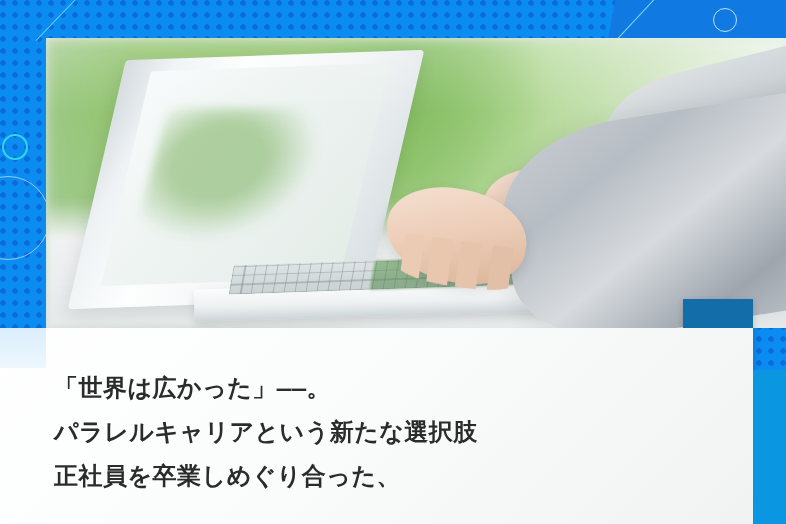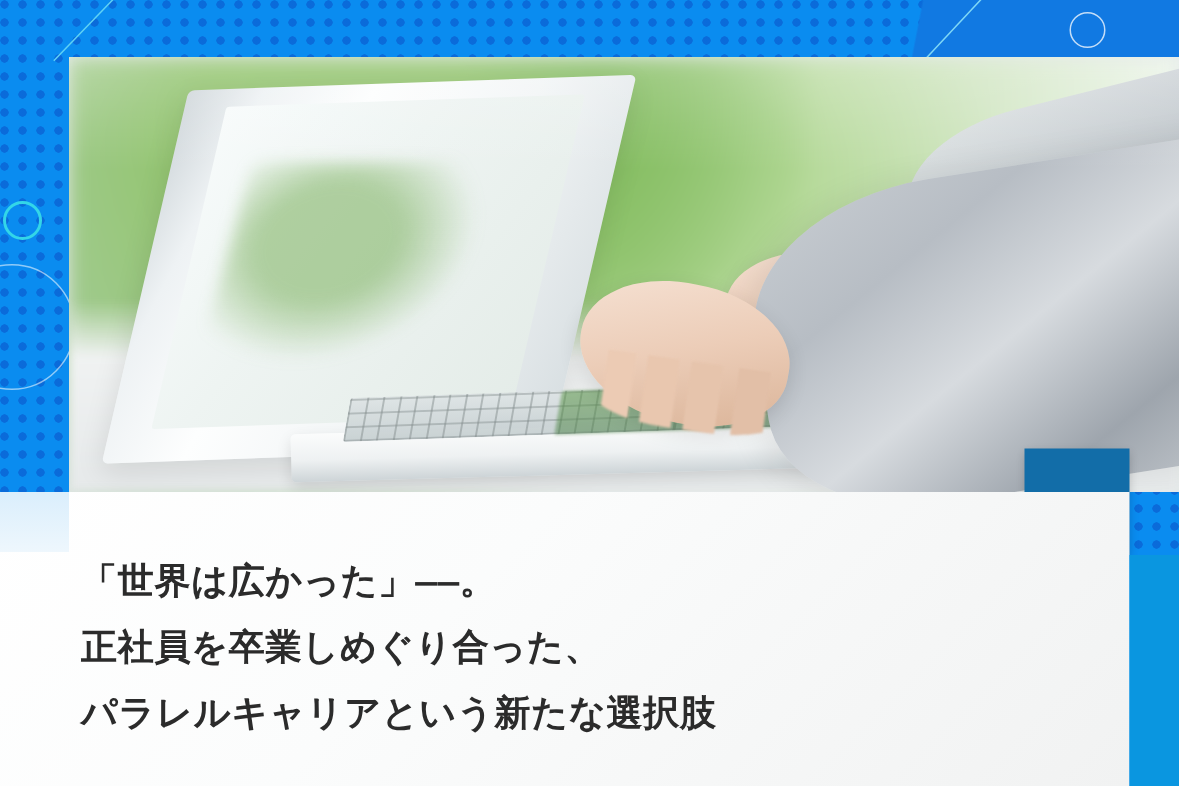--- a/index.html
+++ b/index.html
@@ -279,17 +279,17 @@
   <div class="vol-badge">
     <span>vol.06</span>
   </div>
 
   <div class="panel"></div>
   <div class="panel-tint"></div>
   <div class="right-strip"></div>
 
   <h1 class="headline">
     <span class="ln">「世界は広かった」——。</span>
+    <span class="ln">パラレルキャリアという新たな選択肢</span>
     <span class="ln">正社員を卒業しめぐり合った、</span>
-    <span class="ln">パラレルキャリアという新たな選択肢</span>
   </h1>
 
 </div>
 
 </body></html>

